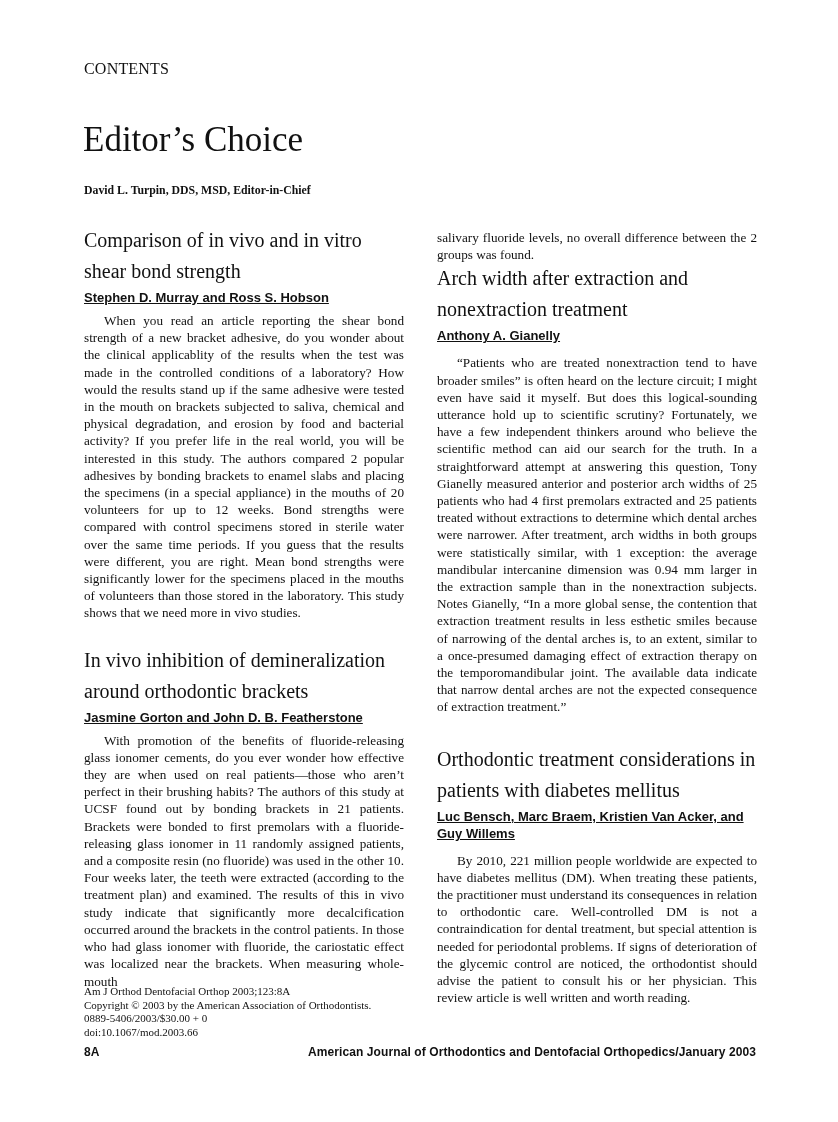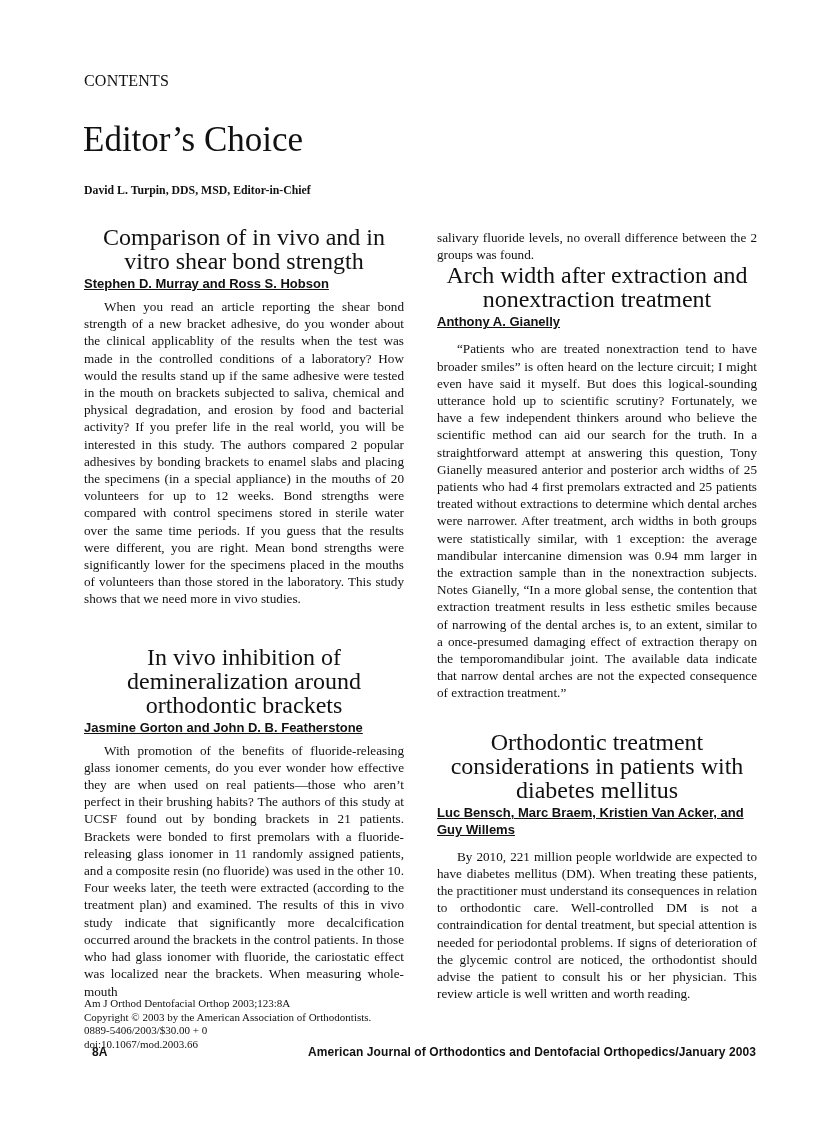--- a/index.html
+++ b/index.html
@@ -1,41 +1,41 @@
 <!DOCTYPE html>
 <html><head>
 <meta charset="utf-8">
 <style>
   html, body { margin: 0; padding: 0; background: #ffffff; }
   body { width: 838px; height: 1122px; position: relative; overflow: hidden; color: #111; }
-  .serif { font-family: "Liberation Serif", "DejaVu Serif", serif; margin-top: 12px; }
+  .serif { font-family: "Liberation Serif", "DejaVu Serif", serif; }
   .sans { font-family: "Liberation Sans", "DejaVu Sans", sans-serif; }
 
   .section-label { position: absolute; left: 84px; top: 60px; font-size: 16px; letter-spacing: 0.2px; }
   .page-title { position: absolute; left: 83px; top: 118px; font-size: 35px; line-height: 44px; font-weight: normal; margin: 0; }
   .editor-byline { position: absolute; left: 84px; top: 183px; font-size: 11.8px; font-weight: bold; font-family: Liberation Serif, serif; }
 
   .col { position: absolute; width: 320px; }
   .col-left { left: 84px; top: 225px; }
   .col-right { left: 437px; top: 229px; }
 
-  .article-title { font-size: 24px; line-height: 24px; font-weight: normal; margin: 0; text-align: center; }
+  .article-title { font-size: 20px; line-height: 31px; font-weight: normal; margin: 0; }
   .article-authors { font-size: 13px; line-height: 17px; font-weight: bold; margin: 2px 0 6px 0; text-decoration: underline; }
   .body-text { font-size: 13.2px; line-height: 17.2px; text-align: justify; margin: 0; hyphens: manual; }
   .indent { text-indent: 20px; }
 
   .col-left .article-title.first { margin-top: 0; }
-  .col-left .art2 { margin-top: 37px; }
+  .col-left .art2 { margin-top: 23px; }
   .col-right .art2 { }
   .col-right .art3 { margin-top: 28px; }
 
   .citation { position: absolute; left: 84px; top: 985px; font-size: 11px; line-height: 13.5px; }
 
   .footer { position: absolute; left: 84px; top: 1045px; width: 672px; font-size: 12px; font-weight: bold; }
-  .footer .folio { position: absolute; left: 8px; top: 0; }
+  .footer .folio { position: absolute; left: 0; top: 0; }
   .footer .journal { position: absolute; right: 0; top: 0; letter-spacing: 0.1px; }
 </style>
 </head>
 <body>
 
 <div class="section-label serif">CONTENTS</div>
 <h1 class="page-title serif">Editor’s Choice</h1>
 <div class="editor-byline sans">David L. Turpin, DDS, MSD, Editor-in-Chief</div>
 
 <div class="col col-left">

